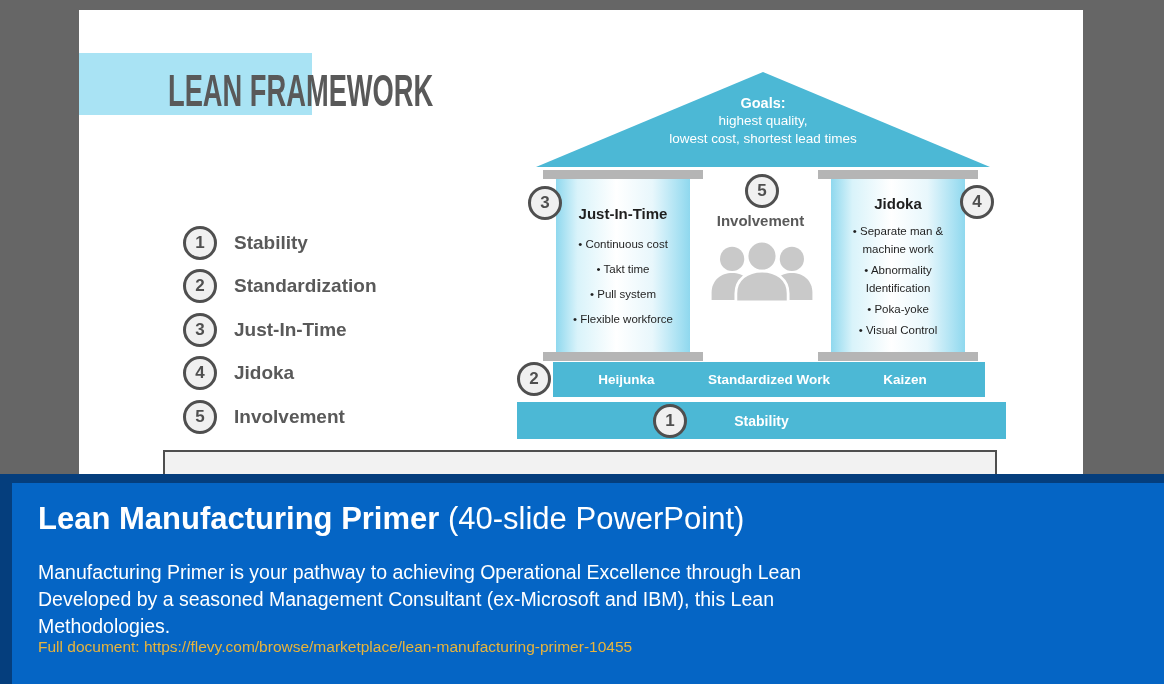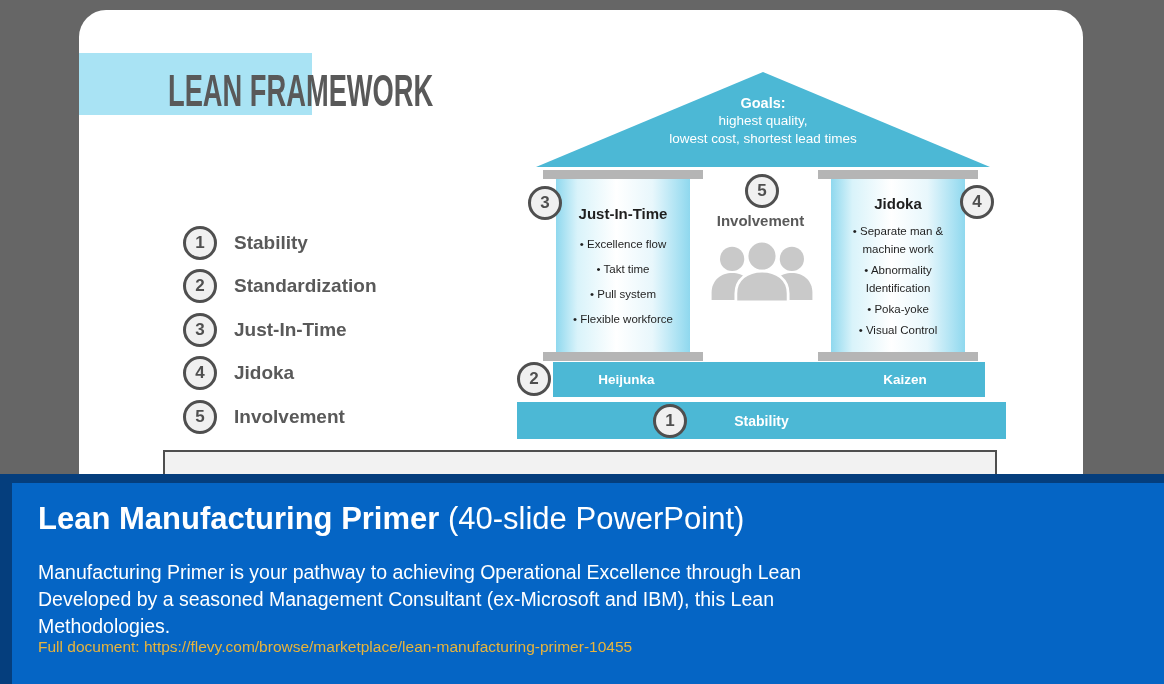--- a/index.html
+++ b/index.html
@@ -7,21 +7,20 @@
 
   .stage {
     position:relative; width:1164px; height:684px;
     background:#666666; overflow:hidden;
   }
 
   
   .slide {
     position:absolute; left:79px; top:10px; width:1004px; height:674px;
     background:#ffffff;
-    border-radius:27px;
   }
   .title-band {
     position:absolute; left:0; top:43px; width:233px; height:62px;
     background:#a9e3f4;
   }
   .slide-title {
     position:absolute; left:89px; top:56px;
     font-size:44px; font-weight:bold; color:#595959; white-space:nowrap;
     transform:scaleX(0.62); transform-origin:left top; letter-spacing:0;
   }
@@ -165,21 +164,21 @@
       <div class="goals">Goals:</div>
       <div>highest quality,</div>
       <div>lowest cost, shortest lead times</div>
     </div>
 
     <div class="cap cap-tl"></div>
     <div class="cap cap-tr"></div>
 
     <div class="pillar pillar-left">
       <div class="pillar-title">Just-In-Time</div>
-      <div class="bullet">• Excellence flow</div>
+      <div class="bullet">• Continuous cost</div>
       <div class="bullet">• Takt time</div>
       <div class="bullet">• Pull system</div>
       <div class="bullet">• Flexible workforce</div>
     </div>
 
     <div class="pillar pillar-right">
       <div class="pillar-title">Jidoka</div>
       <div class="bullet">• Separate man &amp; machine work</div>
       <div class="bullet">• Abnormality Identification</div>
       <div class="bullet">• Poka-yoke</div>
@@ -203,20 +202,21 @@
           <circle cx="92" cy="20" r="13"></circle>
           <path d="M70 64 v-8 c0 -13 10 -21 22 -21 s22 8 22 21 v8 z"></path>
           <circle cx="60" cy="17" r="16" stroke="#ffffff" stroke-width="3"></circle>
           <path d="M32 66 v-9 c0 -15 12 -24 28 -24 s28 9 28 24 v9 z" stroke="#ffffff" stroke-width="3"></path>
         </g>
       </svg>
     </div>
 
     <div class="bar2">
       <div class="cell cell-0">Heijunka</div>
+      <div class="cell cell-1">Standardized Work</div>
       <div class="cell cell-2">Kaizen</div>
     </div>
     <div class="num-circle diagram-circle circle-2">2</div>
 
     <div class="bar1">Stability</div>
     <div class="num-circle diagram-circle circle-1">1</div>
 
     <div class="gray-box"></div>
   </div>
 

